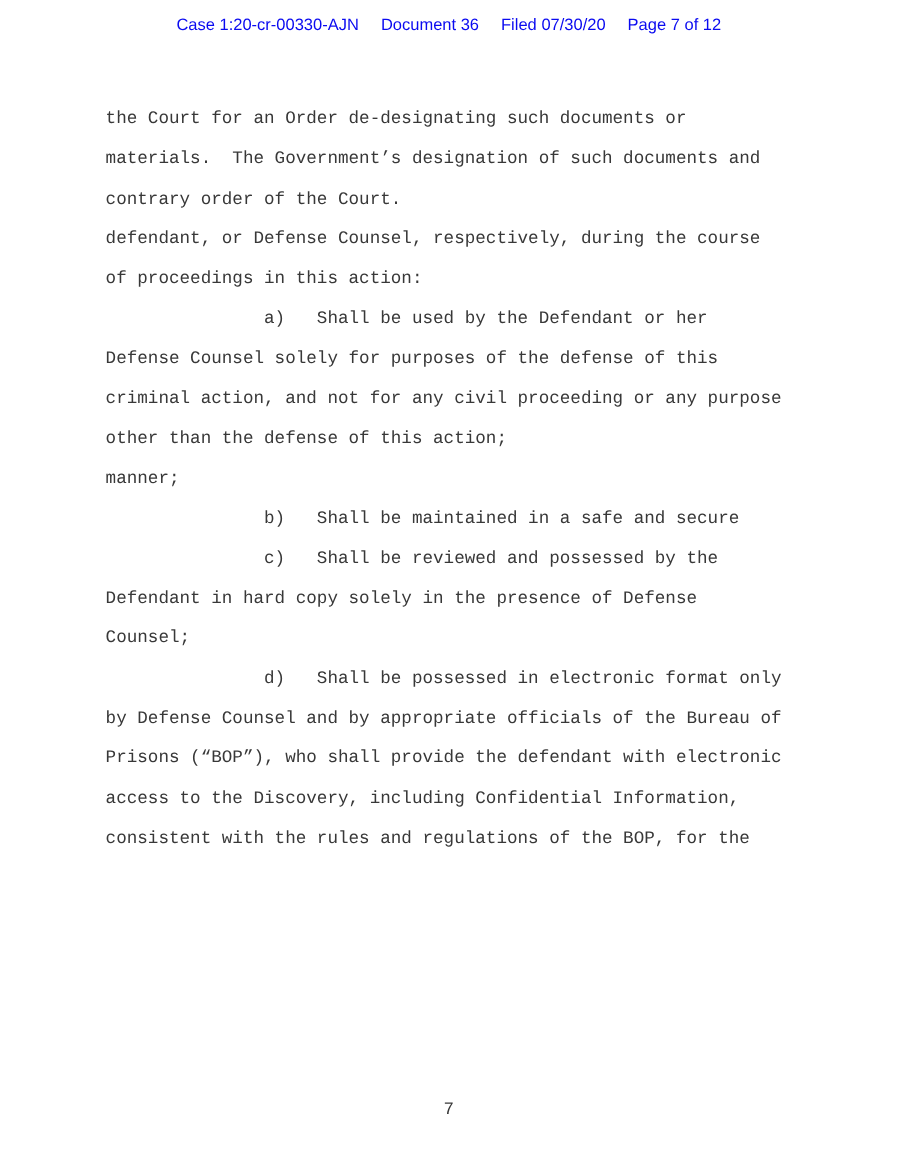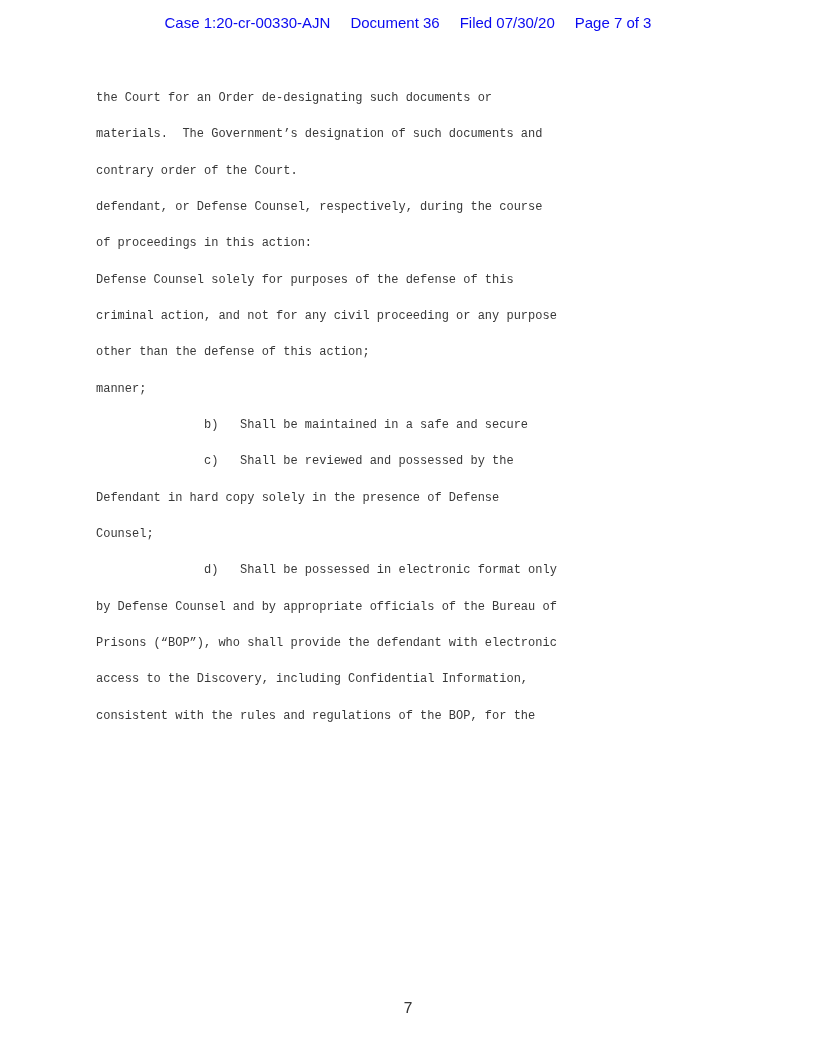--- a/index.html
+++ b/index.html
@@ -23,25 +23,25 @@
     display: flex;
     justify-content: center;
     gap: 20px;
     font-family: "Liberation Sans", sans-serif;
     font-size: 15px;
     font-weight: 400;
     white-space: pre;
   }
   .body-text {
     position: absolute;
-    top: 80px;
+    top: 90px;
     left: 96px;
     right: 40px;
     font-family: "Liberation Mono", monospace;
-    font-size: 12px;
+    font-size: 16px;
     line-height: 36.33px;
   }
   .body-text .line {
     white-space: pre;
     height: 36.33px;
   }
   .page-number {
     position: absolute;
     top: 991px;
     left: 0;
@@ -53,29 +53,30 @@
   }
 </style>
 </head>
 <body>
 
 <div class="page">
   <div class="stamp" style="color: rgb(10, 10, 240);">
     <span>Case 1:20-cr-00330-AJN</span>
     <span>Document 36</span>
     <span>Filed 07/30/20</span>
-    <span>Page 7 of 3</span>
+    <span>Page 7 of 12</span>
   </div>
 
   <div class="body-text" id="body-lines" style="color: rgb(56, 56, 56);">
       <div class="line">the Court for an Order de-designating such documents or</div>
       <div class="line">materials.  The Government’s designation of such documents and</div>
       <div class="line">contrary order of the Court.</div>
       <div class="line">defendant, or Defense Counsel, respectively, during the course</div>
       <div class="line">of proceedings in this action:</div>
+      <div class="line">               a)   Shall be used by the Defendant or her</div>
       <div class="line">Defense Counsel solely for purposes of the defense of this</div>
       <div class="line">criminal action, and not for any civil proceeding or any purpose</div>
       <div class="line">other than the defense of this action;</div>
       <div class="line">manner;</div>
       <div class="line">               b)   Shall be maintained in a safe and secure</div>
       <div class="line">               c)   Shall be reviewed and possessed by the</div>
       <div class="line">Defendant in hard copy solely in the presence of Defense</div>
       <div class="line">Counsel;</div>
       <div class="line">               d)   Shall be possessed in electronic format only</div>
       <div class="line">by Defense Counsel and by appropriate officials of the Bureau of</div>

